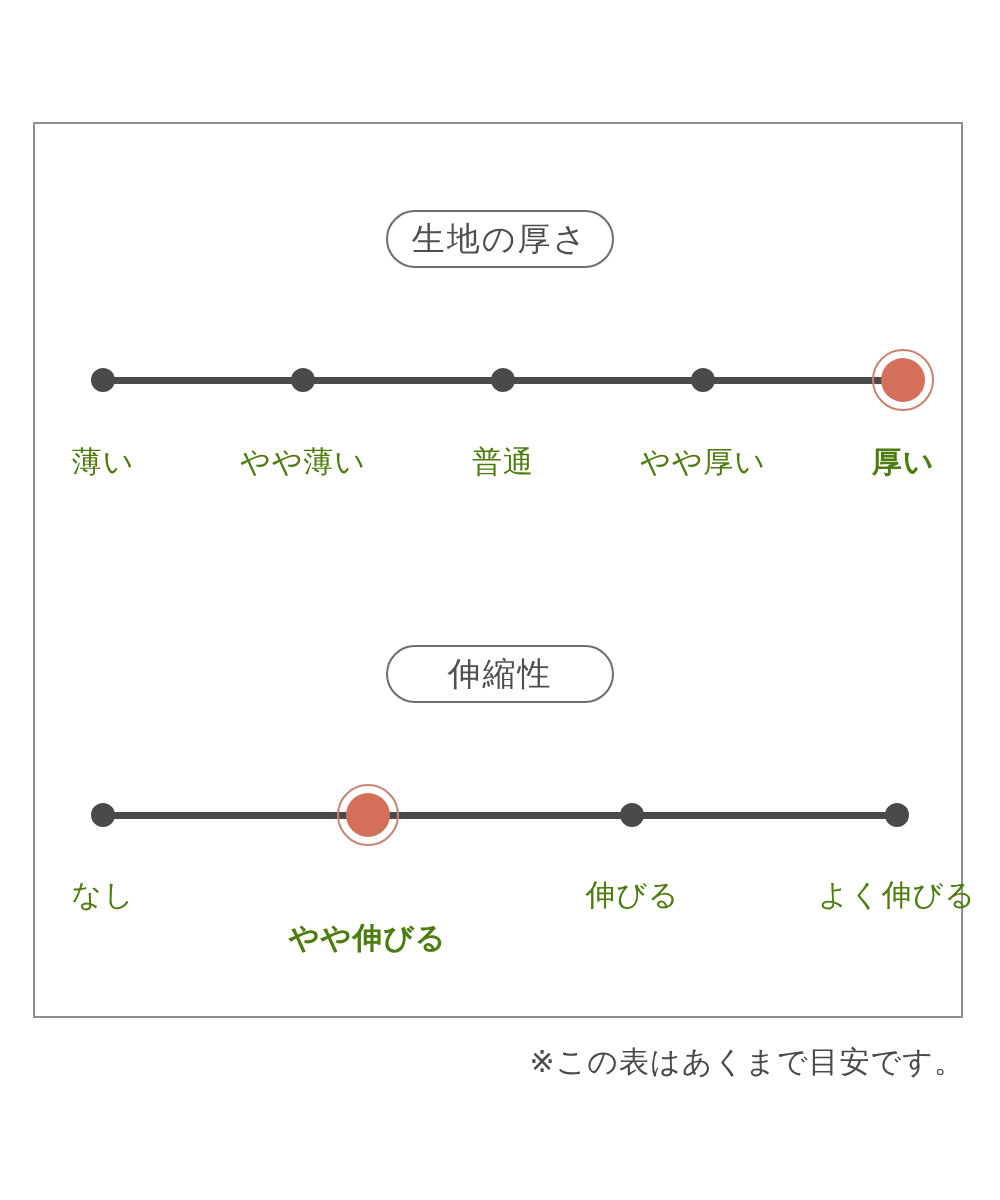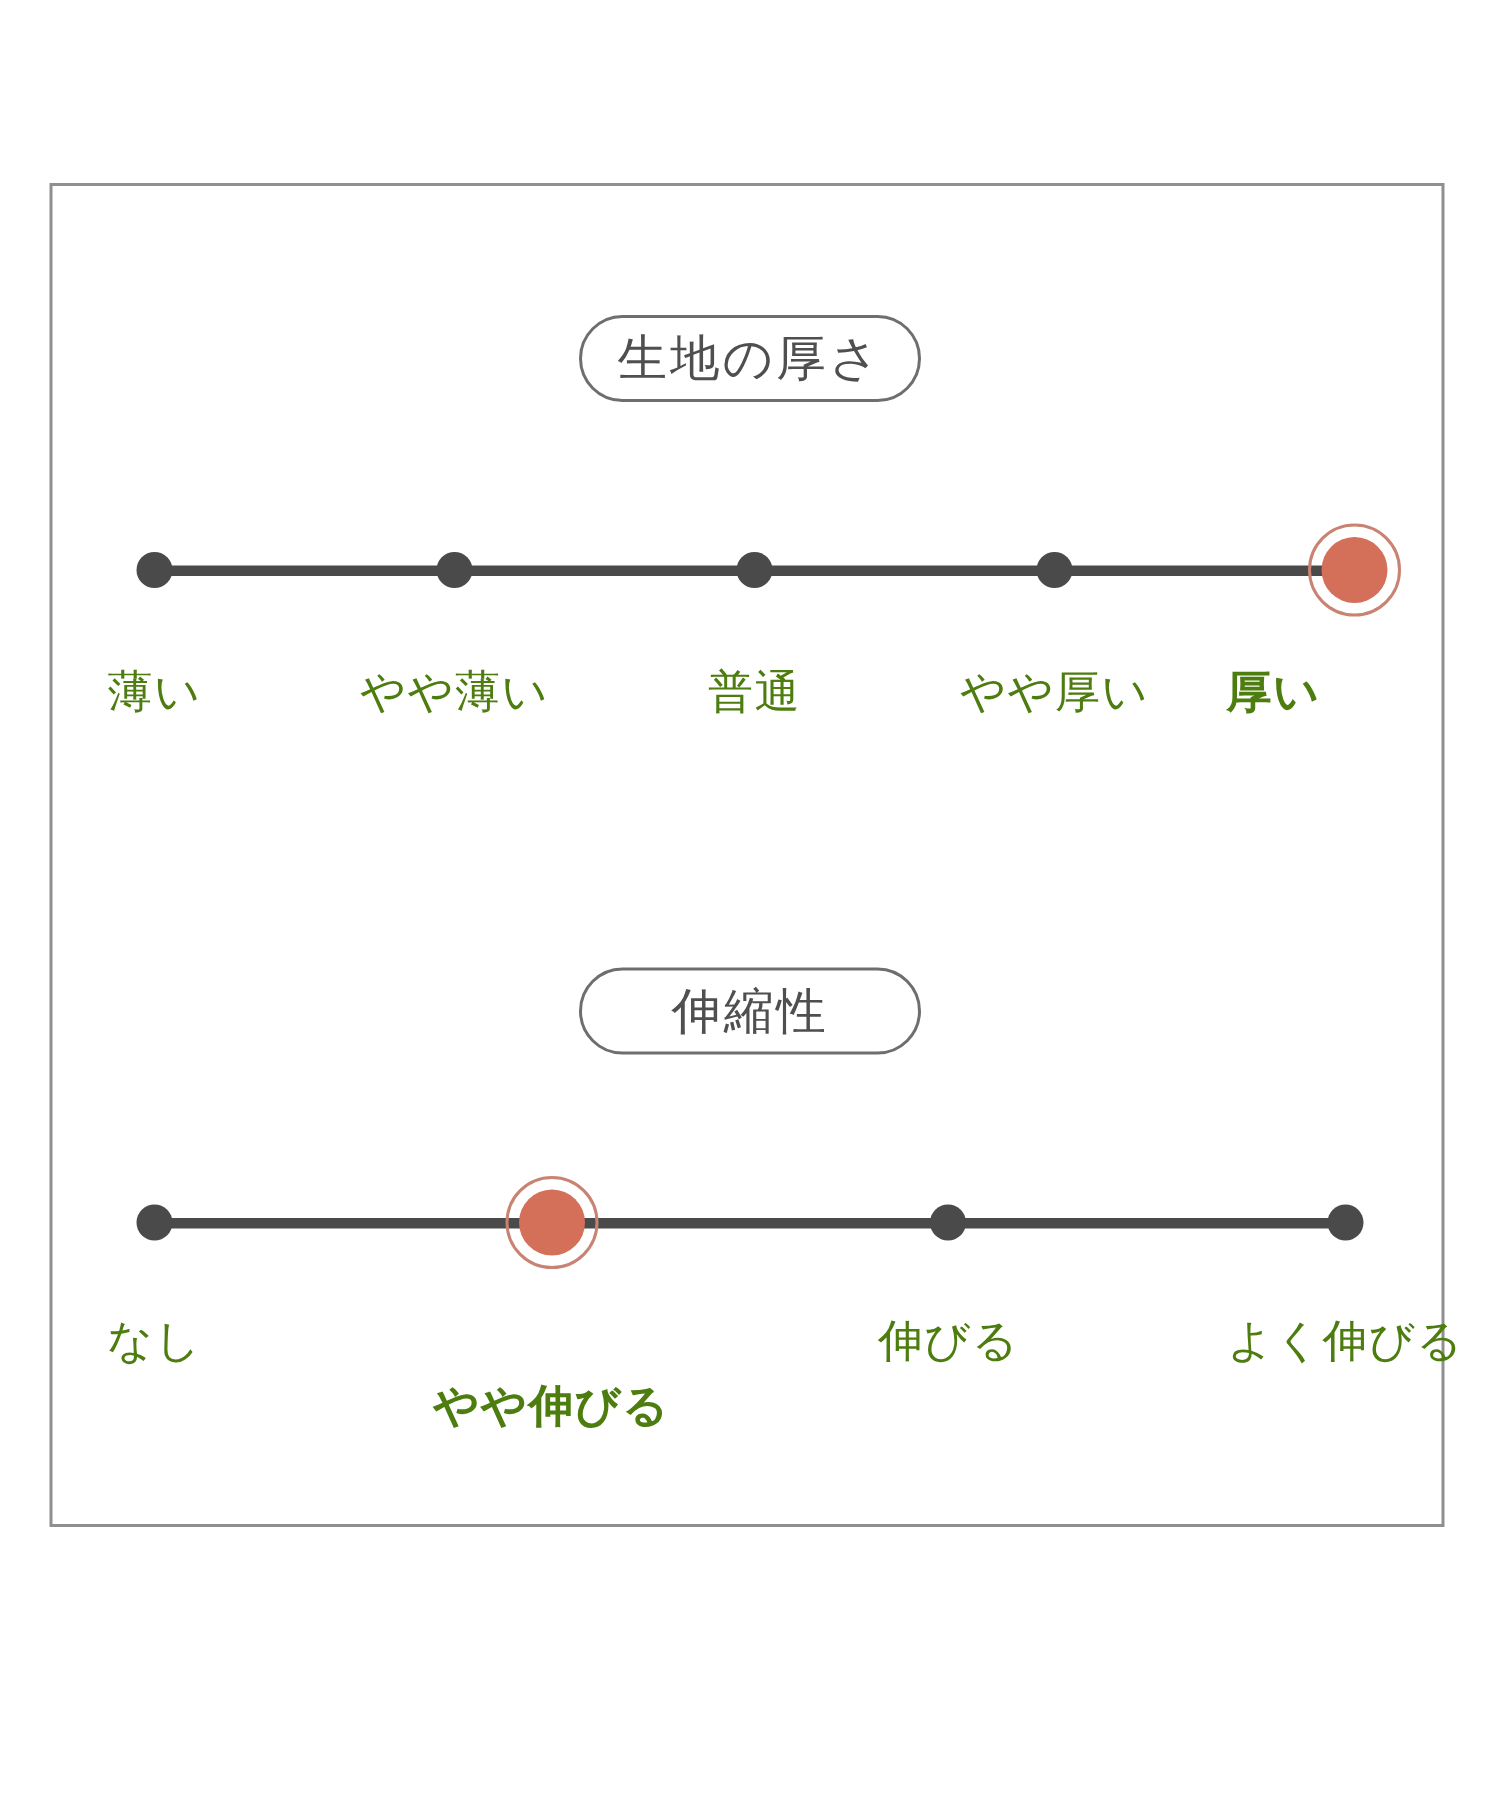--- a/index.html
+++ b/index.html
@@ -126,34 +126,35 @@
       <div class="dot" style="left: 103px; top: 380px;"></div>
       <div class="scale-label" style="left: 103px; top: 462px;">薄い</div>
       <div class="dot" style="left: 303px; top: 380px;"></div>
       <div class="scale-label" style="left: 303px; top: 462px;">やや薄い</div>
       <div class="dot" style="left: 503px; top: 380px;"></div>
       <div class="scale-label" style="left: 503px; top: 462px;">普通</div>
       <div class="dot" style="left: 703px; top: 380px;"></div>
       <div class="scale-label" style="left: 703px; top: 462px;">やや厚い</div>
       <div class="dot-ring" style="left: 903px; top: 380px;"></div>
       <div class="dot-selected" style="left: 903px; top: 380px; background: rgb(212, 112, 90);"></div>
-      <div class="scale-label selected" style="left: 849px; top: 462px;">厚い</div>
+      <div class="scale-label selected" style="left: 903px; top: 462px;">厚い</div>
     </div>
 
   <div class="pill pill-stretch">
     <span>伸縮性</span>
   </div>
 
   <div class="track">
       <div class="scale-line" style="left: 103px; width: 794px; top: 811.5px;"></div>
       <div class="dot" style="left: 103px; top: 815px;"></div>
       <div class="scale-label" style="left: 103px; top: 895px;">なし</div>
       <div class="dot-ring" style="left: 367.667px; top: 815px;"></div>
       <div class="dot-selected" style="left: 367.667px; top: 815px; background: rgb(212, 112, 90);"></div>
       <div class="scale-label selected" style="left: 367.667px; top: 938px;">やや伸びる</div>
       <div class="dot" style="left: 632.333px; top: 815px;"></div>
       <div class="scale-label" style="left: 632.333px; top: 895px; text-align: right;">伸びる</div>
       <div class="dot" style="left: 897px; top: 815px;"></div>
       <div class="scale-label" style="left: 897px; top: 895px;">よく伸びる</div>
     </div>
 
+  <div class="footnote">※この表はあくまで目安です。</div>
 
 </div>
 
 </body></html>

